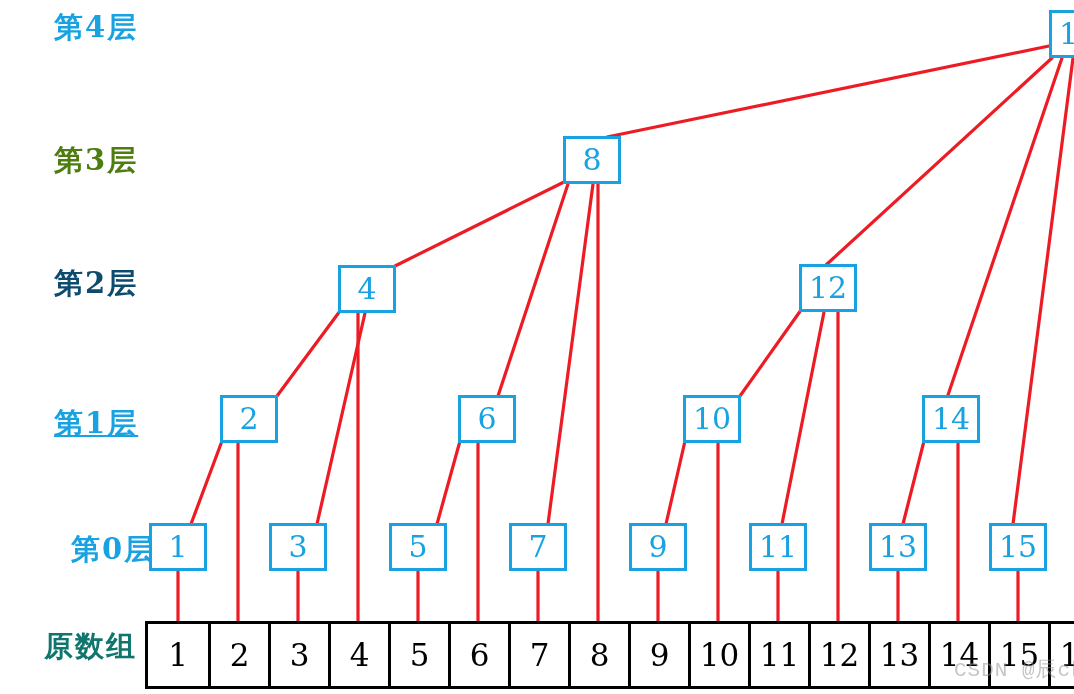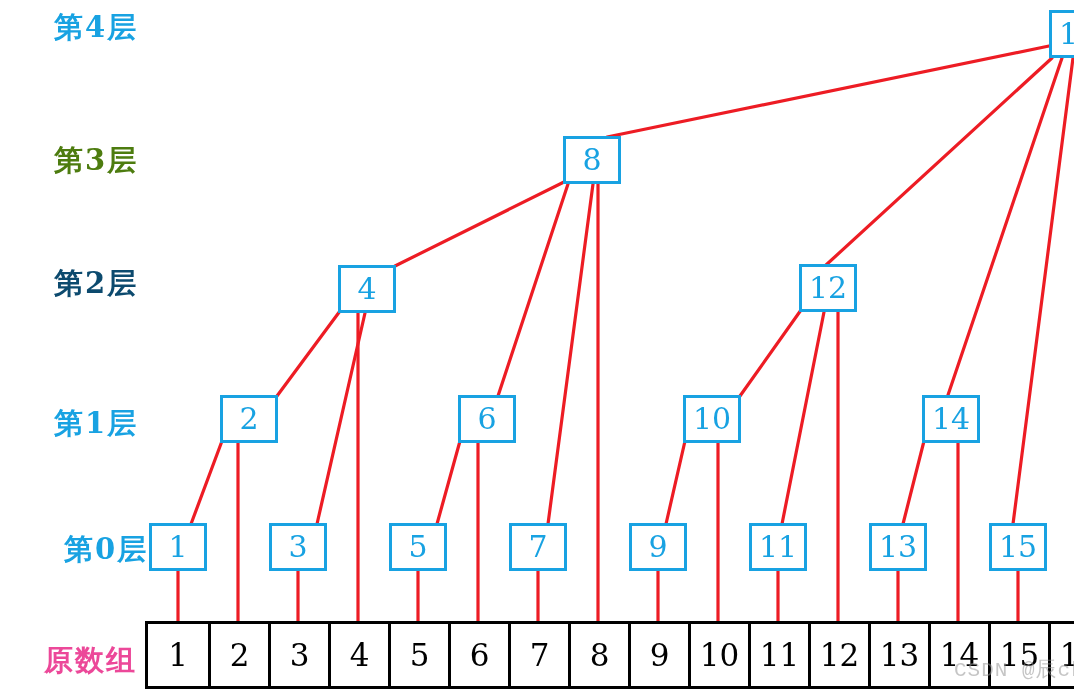--- a/index.html
+++ b/index.html
@@ -55,23 +55,23 @@
       <line x1="798" y1="312" x2="798" y2="624" stroke="#ed1c24" stroke-width="3.2" stroke-linecap="round"></line>
       <line x1="858" y1="571" x2="858" y2="624" stroke="#ed1c24" stroke-width="3.2" stroke-linecap="round"></line>
       <line x1="918" y1="443" x2="918" y2="624" stroke="#ed1c24" stroke-width="3.2" stroke-linecap="round"></line>
       <line x1="978" y1="571" x2="978" y2="624" stroke="#ed1c24" stroke-width="3.2" stroke-linecap="round"></line>
       <line x1="1038" y1="58" x2="1038" y2="624" stroke="#ed1c24" stroke-width="3.2" stroke-linecap="round"></line>
     </svg>
   <div id="labels">
       <div class="layer-label" style="left: 14px; top: 8px; color: rgb(24, 162, 226);">第4层</div>
       <div class="layer-label" style="left: 14px; top: 141px; color: #4d7c0f;">第3层</div>
       <div class="layer-label" style="left: 14px; top: 264px; color: #0c4a6e;">第2层</div>
-      <div class="layer-label" style="left: 14px; top: 404px; color: rgb(24, 162, 226);">第1层</div>
-      <div class="layer-label" style="left: 24px; top: 530px; color: rgb(24, 162, 226);">第0层</div>
-      <div class="layer-label" style="left: 4px; top: 641px; color: #ec4899;">原数组</div>
+      <div class="layer-label" style="left: 14px; top: 404px; color: rgb(24, 162, 226); text-decoration: underline;">第1层</div>
+      <div class="layer-label" style="left: 31px; top: 530px; color: rgb(24, 162, 226);">第0层</div>
+      <div class="layer-label" style="left: 4px; top: 627px; color: #0f766e;">原数组</div>
     </div>
   <div id="nodes">
       <div class="tree-node" style="left: 109px; top: 523px; border-color: rgb(24, 162, 226); color: rgb(24, 162, 226);">1</div>
       <div class="tree-node" style="left: 229px; top: 523px; border-color: rgb(24, 162, 226); color: rgb(24, 162, 226);">3</div>
       <div class="tree-node" style="left: 349px; top: 523px; border-color: rgb(24, 162, 226); color: rgb(24, 162, 226);">5</div>
       <div class="tree-node" style="left: 469px; top: 523px; border-color: rgb(24, 162, 226); color: rgb(24, 162, 226);">7</div>
       <div class="tree-node" style="left: 589px; top: 523px; border-color: rgb(24, 162, 226); color: rgb(24, 162, 226);">9</div>
       <div class="tree-node" style="left: 709px; top: 523px; border-color: rgb(24, 162, 226); color: rgb(24, 162, 226);">11</div>
       <div class="tree-node" style="left: 829px; top: 523px; border-color: rgb(24, 162, 226); color: rgb(24, 162, 226);">13</div>
       <div class="tree-node" style="left: 949px; top: 523px; border-color: rgb(24, 162, 226); color: rgb(24, 162, 226);">15</div>

